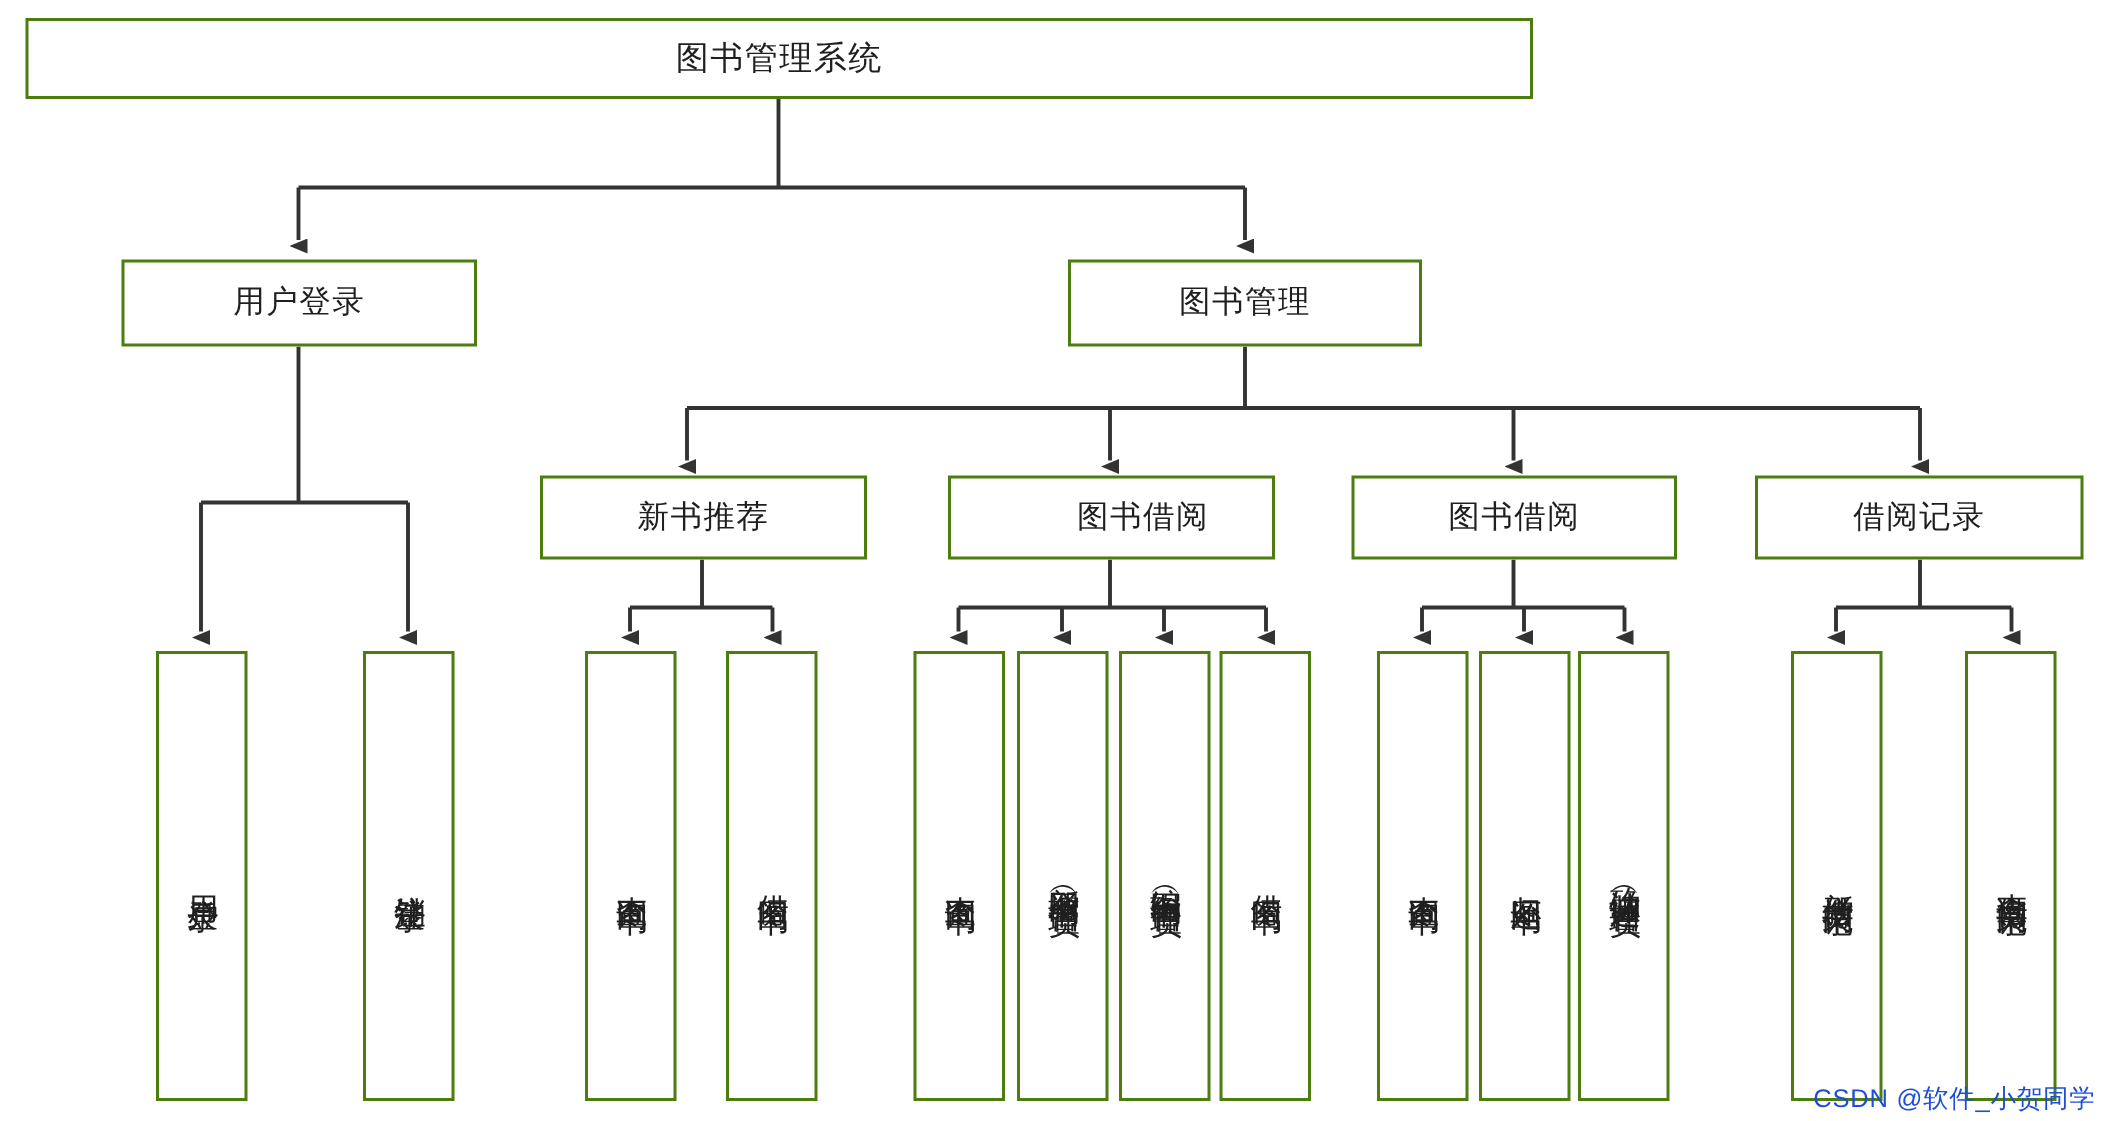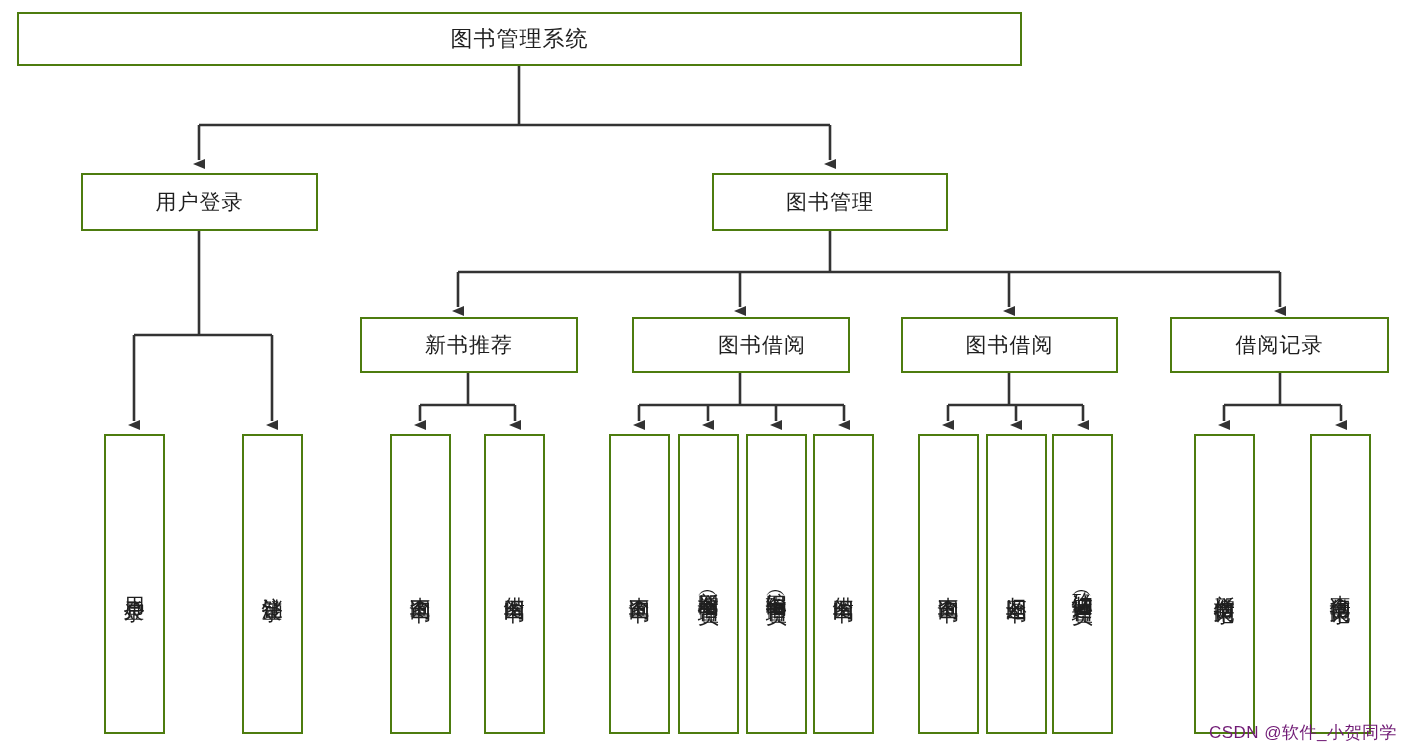--- a/index.html
+++ b/index.html
@@ -49,21 +49,21 @@
     position:absolute;
     left:0;top:0;
     width:1405px;height:747px;
     pointer-events:none;
   }
   .watermark{
     position:absolute;
     right:8px;
     bottom:3px;
     font-size:17px;
-    color:#701a75;
+    color:#1d4ed8;
     letter-spacing:0.5px;
     white-space:nowrap;
   }
 </style>
 </head>
 <body>
 
 <div id="canvas">
 
   <svg id="edges" viewBox="0 0 1405 747" xmlns="http://www.w3.org/2000/svg">

